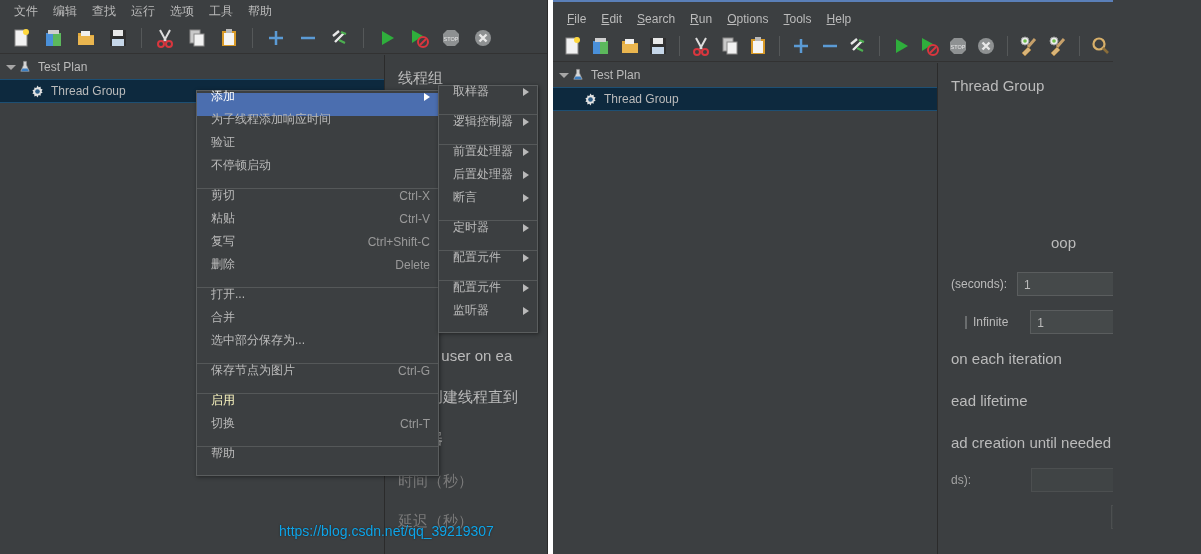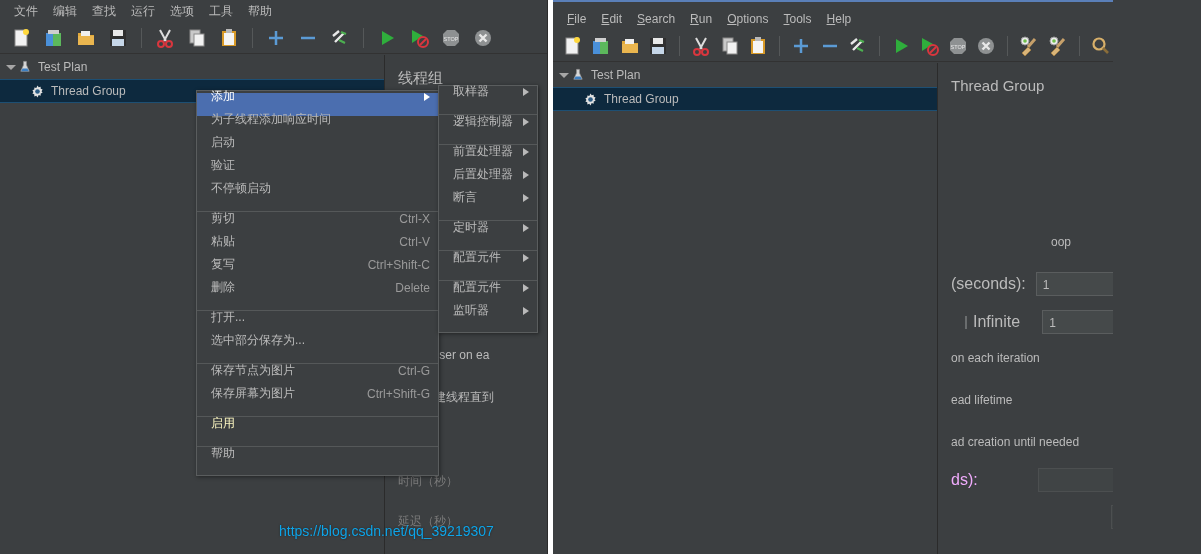--- a/index.html
+++ b/index.html
@@ -69,31 +69,31 @@
   }
 
   
   .editor {
     position: absolute; left: 386px; top: 55px; right: 0; bottom: 0;
     background: #3c3f41; padding: 14px 10px 0 12px; overflow: hidden;
   }
   #panel-right .editor { top: 63px; left: 386px; }
   .editor-title { color: #bbbbbb; font-size: 15px; margin-bottom: 12px; white-space: nowrap; }
   .form-row { display: flex; align-items: center; height: 30px; margin-bottom: 7px; white-space: nowrap; }
-  .form-label { color: #bbbbbb; font-size: 16px; margin-right: 10px; }
-  .form-label.dim { color: #f0abfc; }
+  .form-label { color: #bbbbbb; font-size: 12px; margin-right: 10px; }
+  .form-label.dim { color: #a3a3a3; }
   .field {
     background: #45494a; border: 1px solid #5a5d5e; height: 24px; min-width: 120px;
     color: #bbbbbb; font-size: 12px; padding: 2px 6px; line-height: 20px;
   }
   .chk {
     width: 13px; height: 13px; border: 1px solid #6a6d6e; background: #3c3f41;
     display: inline-block; margin-right: 6px;
   }
-  .plainline { color:#bbbbbb; font-size:12px; height:26px; display:flex; align-items:center; white-space:nowrap;}
+  .plainline { color:#bbbbbb; font-size:15px; height:26px; display:flex; align-items:center; white-space:nowrap;}
   .plainline.dim { color:#7a7a7a; }
 
   
   .menu {
     position: absolute; background: #3c3f41; border: 1px solid #5a5d5e;
     box-shadow: 1px 1px 4px rgba(0,0,0,.45); z-index: 50; padding: 2px 0;
   }
   .menu-item {
     height: 23px; display: flex; align-items: center; position: relative;
     padding: 0 8px 16px 14px; color: #bbbbbb; font-size: 12px; white-space: nowrap;
@@ -266,23 +266,20 @@
 
     <div class="menu" id="ctx-left">
       <div class="menu-item highlight">
         <span>添加</span>
         <span class="arrow"></span>
       </div>
       <div class="menu-item">
         <span>为子线程添加响应时间</span>
       </div>
       <div class="menu-item">
-        <span>启动</span>
-      </div>
-      <div class="menu-item">
         <span>验证</span>
       </div>
       <div class="menu-item">
         <span>不停顿启动</span>
       </div>
       <div class="menu-sep"></div>
       <div class="menu-item">
         <span>剪切</span>
         <span class="accel">Ctrl-X</span>
       </div>
@@ -296,34 +293,37 @@
       </div>
       <div class="menu-item">
         <span>删除</span>
         <span class="accel">Delete</span>
       </div>
       <div class="menu-sep"></div>
       <div class="menu-item">
         <span>打开...</span>
       </div>
       <div class="menu-item">
+        <span>合并</span>
+      </div>
+      <div class="menu-item">
         <span>选中部分保存为...</span>
       </div>
       <div class="menu-sep"></div>
       <div class="menu-item">
         <span>保存节点为图片</span>
         <span class="accel">Ctrl-G</span>
       </div>
-      <div class="menu-item">
-        <span>保存屏幕为图片</span>
-        <span class="accel">Ctrl+Shift-G</span>
-      </div>
       <div class="menu-sep"></div>
       <div class="menu-item disabled">
         <span>启用</span>
+      </div>
+      <div class="menu-item">
+        <span>切换</span>
+        <span class="accel">Ctrl-T</span>
       </div>
       <div class="menu-sep"></div>
       <div class="menu-item">
         <span>帮助</span>
       </div>
     </div>
 
     <div class="menu" id="sub-left">
       <div class="menu-item">
         <span>取样器</span>

